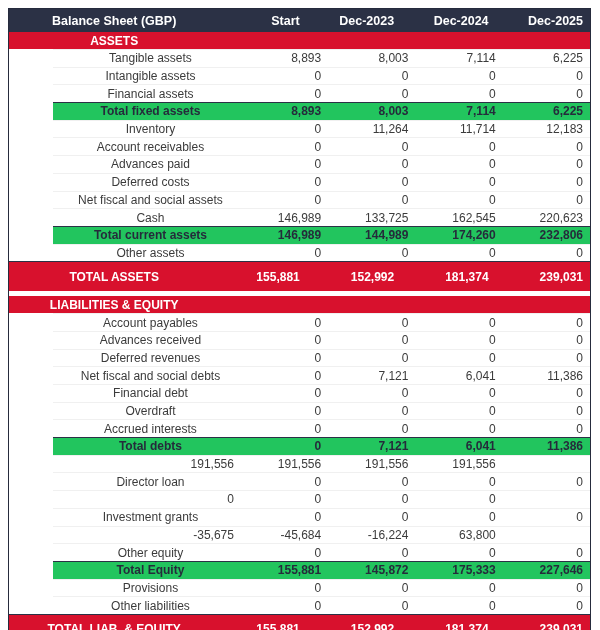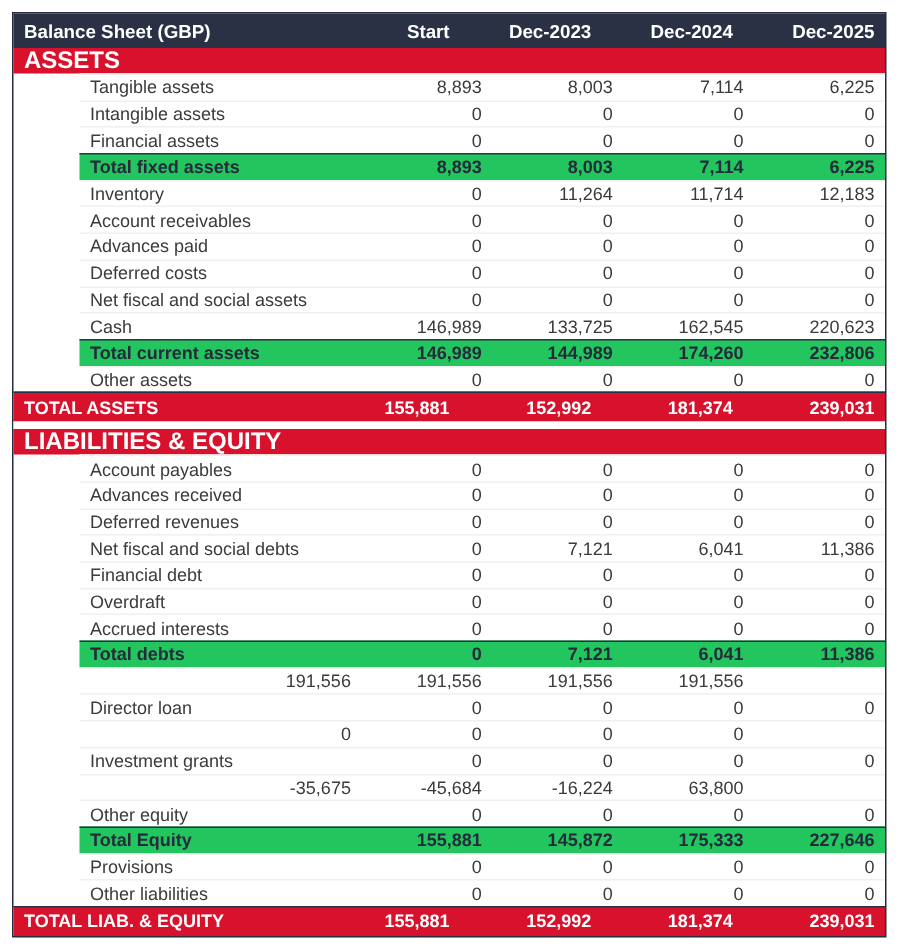--- a/index.html
+++ b/index.html
@@ -30,21 +30,21 @@
     background: #2b3145;
     color: #ffffff;
     font-weight: bold;
     font-size: 12.5px;
     height: 23px;
   }
   .section-header-row {
     background: #d8112d;
     color: #ffffff;
     font-weight: bold;
-    font-size: 16px;
+    font-size: 12px;
     height: 17px;
   }
   .data-row {
     background: #ffffff;
     color: #3b3b3b;
     font-size: 12px;
     height: 17.7px;
     border-top: 1px solid #f0f0f0;
     margin-left: 44px;
   }
@@ -52,30 +52,30 @@
     background: #22c55e;
     color: #252b3b;
     font-weight: bold;
     border-top: 1px solid #2b3145;
   }
   .total-row {
     background: #d8112d;
     color: #ffffff;
     font-weight: bold;
     font-size: 12px;
-    height: 20px;
+    height: 30px;
     border-top: 1px solid #2b3145;
   }
   .section-gap {
     height: 5px;
     background: #ffffff;
   }
   .cell-label {
     padding-left: 7px;
-    text-align: left;
+    text-align: center;
     white-space: nowrap;
     overflow: hidden;
   }
   .cell-value {
     padding-right: 7px;
     text-align: right;
     white-space: nowrap;
   }
 </style>
 </head>

